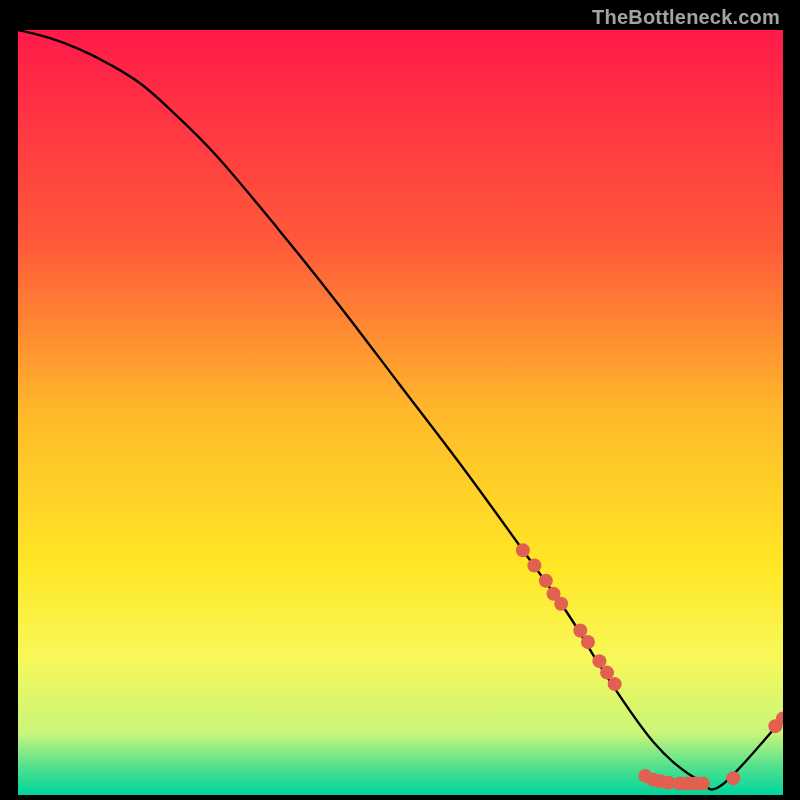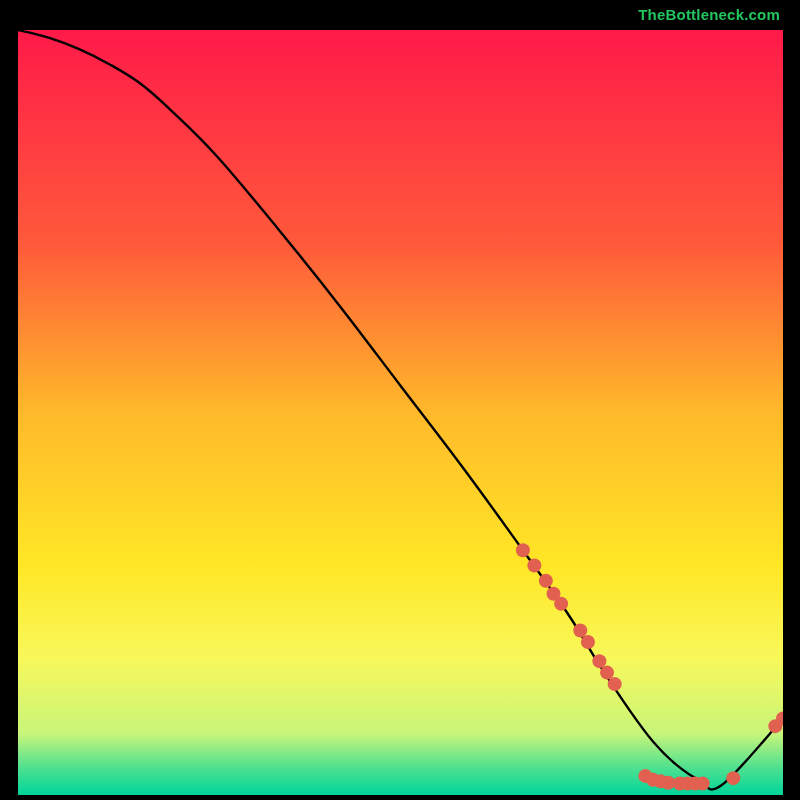--- a/index.html
+++ b/index.html
@@ -16,23 +16,23 @@
     top: 30px;
     width: 765px;
     height: 765px;
     background: #000;
   }
   .watermark {
     position: absolute;
     top: 6px;
     right: 20px;
     font-family: Arial, Helvetica, sans-serif;
-    font-size: 15px;
+    font-size: 20px;
     font-weight: 600;
-    color: #22c55e;
+    color: #a3a3a3;
     letter-spacing: 0.2px;
   }
   svg {
     position: absolute;
     left: 0;
     top: 0;
   }
 </style>
 </head>
 <body>

